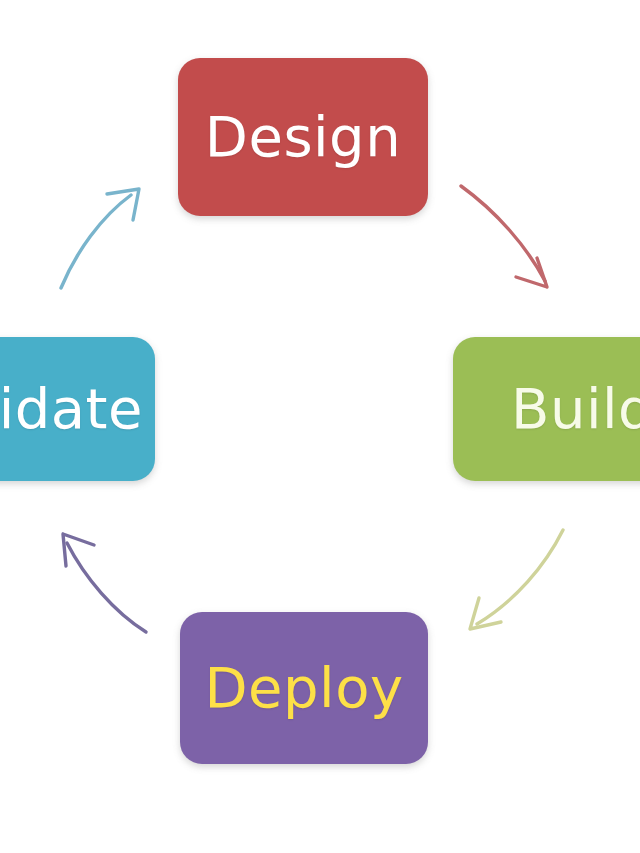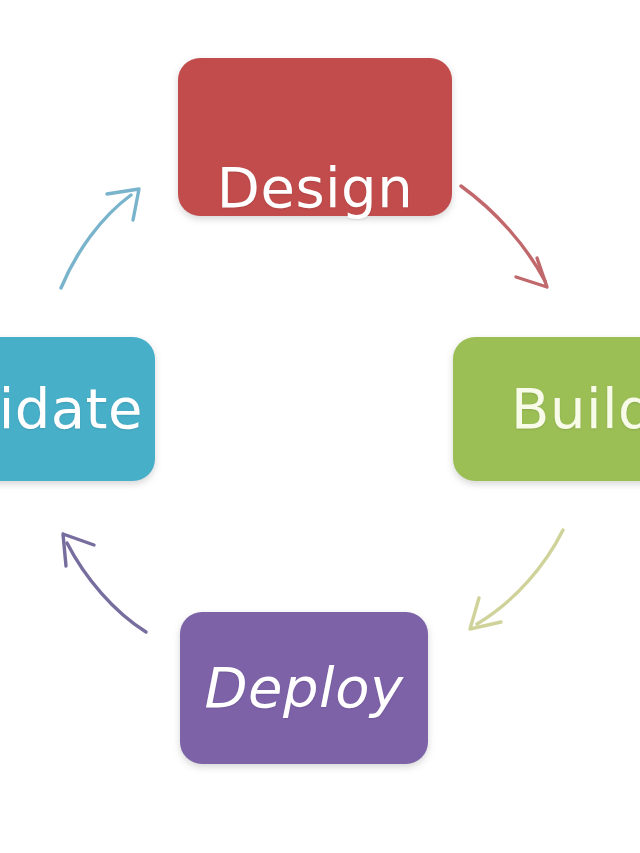--- a/index.html
+++ b/index.html
@@ -32,23 +32,22 @@
     letter-spacing: 0.5px;
     line-height: 1;
     white-space: nowrap;
     text-shadow: 0 1px 2px rgba(0,0,0,0.10);
   }
 
   
   #node-design {
     left: 178px;
     top: 58px;
-    width: 274px;
+    width: 250px;
     height: 158px;
-    align-items: flex-end;
   }
 
   
   #node-build {
     left: 453px;
     top: 337px;
     width: 250px;
     height: 144px;
     border-radius: 22px;
     justify-content: flex-start;
@@ -117,16 +116,16 @@
 
   <div class="node" id="node-build" style="background:#9bbe55;">
     <span class="node-label" style="color:#f7fbe8;">Build</span>
   </div>
 
   <div class="node" id="node-validate" style="background:#48afc9;">
     <span class="node-label" style="color:#ffffff;">Validate</span>
   </div>
 
   <div class="node" id="node-deploy" style="background:#7d62a8;">
-    <span class="node-label" style="color:#ffffff;font-style:italic;">Deploy</span>
+    <span class="node-label" style="color:#fde047;">Deploy</span>
   </div>
 
 </div>
 
 </body></html>

